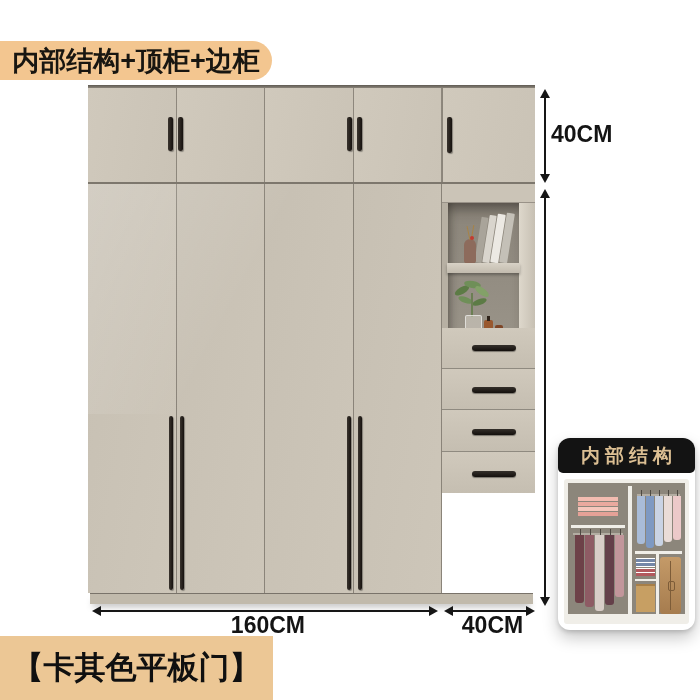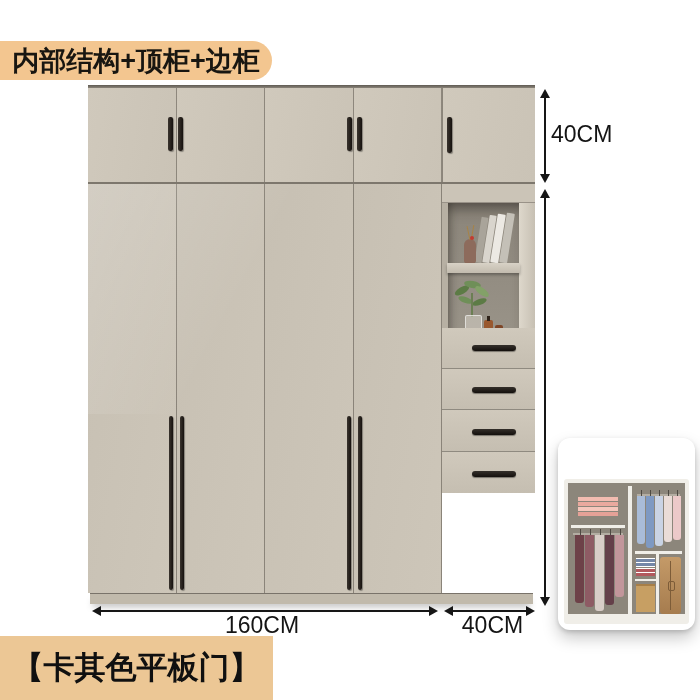--- a/index.html
+++ b/index.html
@@ -36,21 +36,21 @@
   .drawer{left:354px;width:93px;height:41px;background:linear-gradient(#d0c9bc,#c5beb1);border-bottom:1px solid #8f8a80;box-sizing:border-box;}
 
   
   .dim-line-v{width:2px;background:#161616;}
   .dim-line-h{height:2px;background:#161616;}
   .arr{width:0;height:0;border-style:solid;}
   .arr.up{border-width:0 5px 9px 5px;border-color:transparent transparent #161616 transparent;}
   .arr.down{border-width:9px 5px 0 5px;border-color:#161616 transparent transparent transparent;}
   .arr.left{border-width:5px 9px 5px 0;border-color:transparent #161616 transparent transparent;}
   .arr.right{border-width:5px 0 5px 9px;border-color:transparent transparent transparent #161616;}
-  .dim-label{font-size:23px;font-weight:400;color:#141414;white-space:nowrap;}
+  .dim-label{font-size:23px;font-weight:700;color:#141414;white-space:nowrap;}
 
   
   .inset-card{left:558px;top:438px;width:137px;height:192px;background:#fff;border-radius:12px;
               box-shadow:0 8px 16px rgba(0,0,0,.22),0 2px 4px rgba(0,0,0,.15);}
   .inset-header{left:0;top:0;width:137px;height:35px;background:#131313;border-radius:12px 12px 5px 5px;
                 display:flex;align-items:center;justify-content:center;font-size:19px;font-weight:700;
                 color:#dcbf93;letter-spacing:5px;text-indent:5px;}
   .inset-photo{left:6px;top:41px;width:125px;height:145px;background:#f0eee8;border-radius:3px;}
   .inset-interior{left:4px;top:4px;width:117px;height:137px;background:#8c867b;}
   .ishelf{background:#f0eee8;}
@@ -161,28 +161,31 @@
   <div class="abs arr down" style="left:540px;top:174px;"></div>
   <div class="abs dim-label" style="left:551px;top:121px;">40CM</div>
 
   <div class="abs arr up" style="left:540px;top:189px;"></div>
   <div class="abs dim-line-v" style="left:544px;top:197px;height:401px;"></div>
   <div class="abs arr down" style="left:540px;top:597px;"></div>
 
   <div class="abs arr left" style="left:92px;top:606px;"></div>
   <div class="abs dim-line-h" style="left:100px;top:610px;width:330px;"></div>
   <div class="abs arr right" style="left:429px;top:606px;"></div>
-  <div class="abs dim-label" style="left:225px;top:612px;width:80px;text-align:left;">160CM</div>
+  <div class="abs dim-label" style="left:225px;top:612px;width:80px;text-align:right;">160CM</div>
 
   <div class="abs arr left" style="left:444px;top:606px;"></div>
   <div class="abs dim-line-h" style="left:452px;top:610px;width:75px;"></div>
   <div class="abs arr right" style="left:526px;top:606px;"></div>
   <div class="abs dim-label" style="left:455px;top:612px;width:75px;text-align:center;">40CM</div>
 
   <div class="abs inset-card">
+    <div class="abs inset-header">
+      <span>内部结构</span>
+    </div>
     <div class="abs inset-photo">
       <div class="abs inset-interior">
 
         <div class="abs" style="left:3px;top:3px;width:54px;height:128px;">
           <div class="abs" style="left:7px;top:11px;width:40px;height:21px;">
             <div class="abs" style="left:0;top:0;width:40px;height:4px;background:#f2bcb1;"></div>
             <div class="abs" style="left:0;top:5px;width:40px;height:4px;background:#e9a99e;"></div>
             <div class="abs" style="left:0;top:10px;width:40px;height:4px;background:#f5c6bb;"></div>
             <div class="abs" style="left:0;top:15px;width:40px;height:4px;background:#e5a197;"></div>
           </div>

